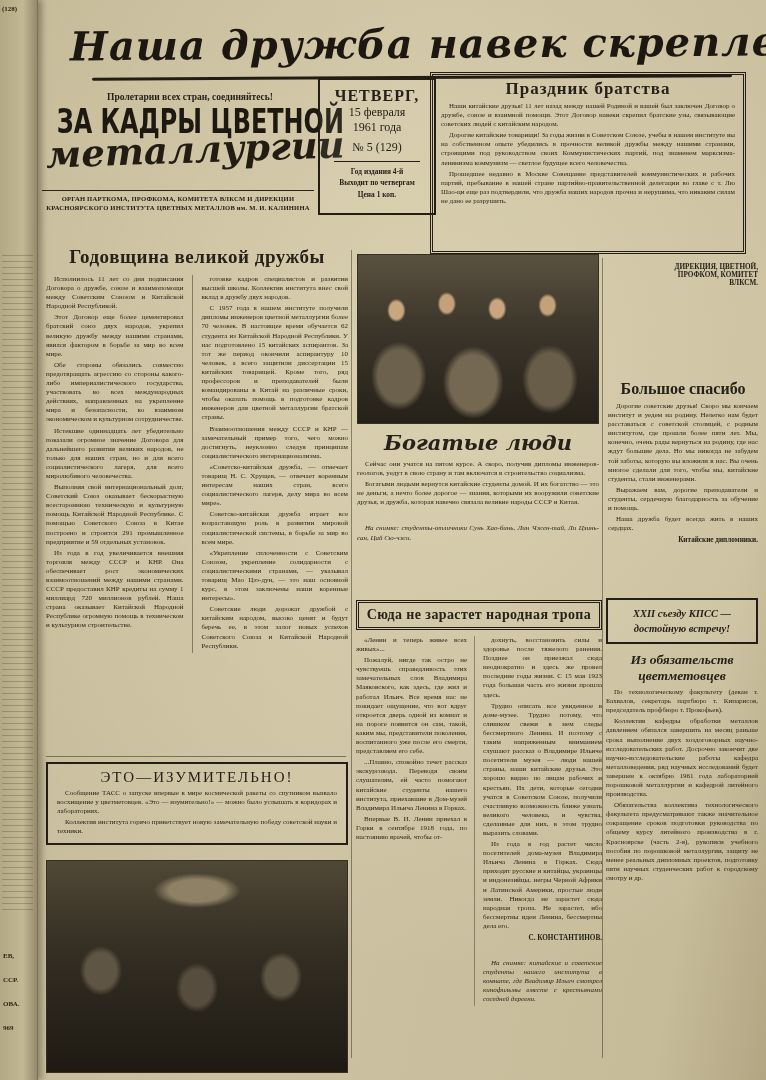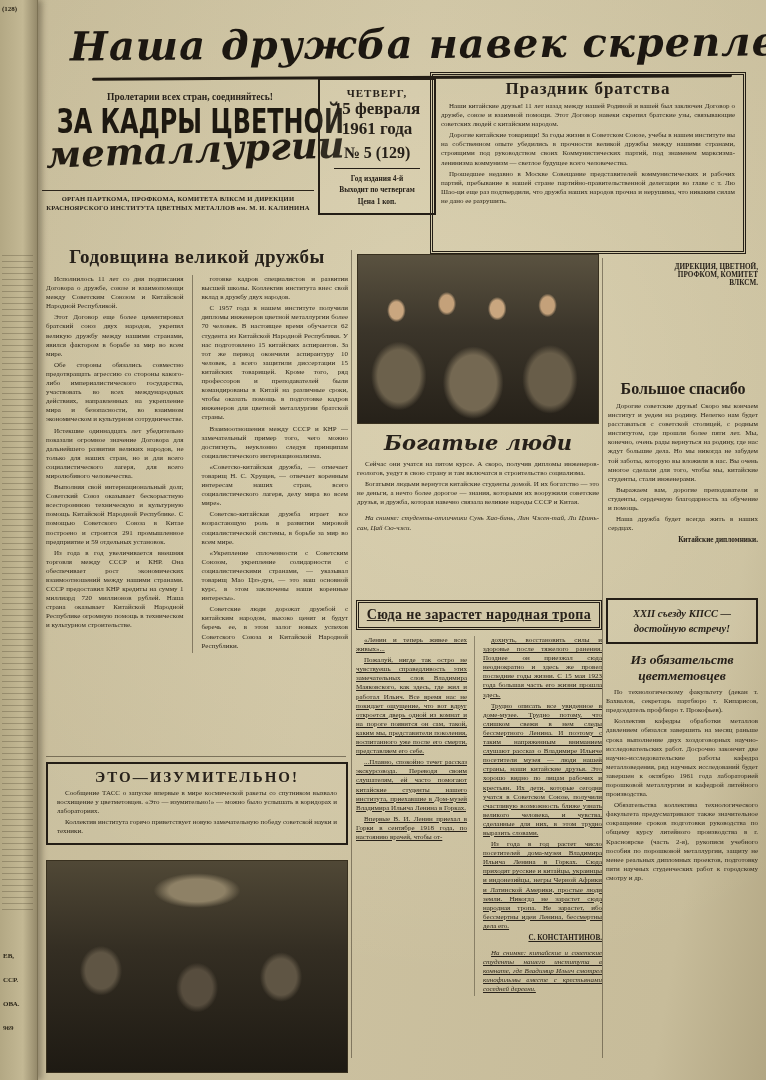--- a/index.html
+++ b/index.html
@@ -28,29 +28,29 @@
   .logo{position:absolute;left:46px;top:104px;width:266px;text-align:center;}
   .logo-l1{font-family:"DejaVu Sans","Liberation Sans",sans-serif;font-weight:bold;font-size:26px;line-height:1;
     white-space:nowrap;color:#1d1810;transform:scale(.92,1.3);transform-origin:center top;letter-spacing:0;}
   .logo-l2{font-family:"DejaVu Serif",serif;font-style:italic;font-weight:bold;font-size:37px;line-height:1;
     margin-top:2px;color:#221c13;transform:rotate(-2deg);}
   .organ{position:absolute;left:42px;top:190px;width:272px;font-size:6.6px;font-weight:bold;text-align:center;
     line-height:1.4;letter-spacing:.2px;border-top:1px solid #2a241b;padding-top:3px;}
   
   .issue-box{position:absolute;left:318px;top:78px;width:118px;height:137px;border:2px solid #241e16;
     padding:7px 4px 4px;text-align:center;background:rgba(255,250,230,.07);}
-  .issue-box .day{font-size:11px;font-weight:bold;letter-spacing:1px;}
-  .issue-box .date,.issue-box .year{font-size:17px;font-weight:bold;}
-  .issue-box .num{font-size:16px;font-weight:bold;margin-top:5px;}
+  .issue-box .day{font-size:16px;font-weight:bold;letter-spacing:1px;}
+  .issue-box .date,.issue-box .year{font-size:12px;font-weight:normal;}
+  .issue-box .num{font-size:12px;font-weight:normal;margin-top:5px;}
   .issue-divider{margin:6px 10px 4px;border-top:1px solid #241e16;}
   .issue-box .meta{font-size:7.4px;font-weight:bold;line-height:1.55;}
   
   .bt p{font-size:7px;line-height:1.3;text-align:justify;text-indent:8px;margin-bottom:2px;color:#2c2519;}
   .sig{font-size:7.2px;font-weight:bold;text-align:right;white-space:pre-line;margin-top:3px;}
-  .note{font-size:6.8px;line-height:1.3;text-align:justify;text-indent:8px;margin-top:7px;font-style:italic;}
+  .note{font-size:6.8px;line-height:1.3;text-align:justify;text-indent:8px;margin-top:17px;font-style:italic;}
   
   .prazdnik{position:absolute;left:430px;top:72px;width:316px;height:182px;border:3px double #241e16;padding:4px 8px;}
   .prazdnik h2{text-align:center;font-size:17px;font-weight:bold;letter-spacing:1px;margin-bottom:3px;}
   .prazdnik-cont{position:absolute;left:610px;top:260px;width:148px;}
   
   .spasibo{position:absolute;left:608px;top:380px;width:150px;}
   .spasibo h2{text-align:center;font-size:16px;font-weight:bold;margin-bottom:4px;}
   
   .sezd{position:absolute;left:606px;top:598px;width:152px;border:2px solid #241e16;padding:6px 4px;
     text-align:center;font-weight:bold;font-style:italic;font-size:10.5px;line-height:1.45;background:rgba(255,250,230,.06);}
@@ -78,28 +78,28 @@
     font-family:"DejaVu Serif",serif;font-style:italic;font-weight:bold;font-size:21px;}
   .bogatye-text{position:absolute;left:357px;top:460px;width:242px;}
   .photo2{position:absolute;left:46px;top:860px;width:302px;height:213px;border:1px solid #38301f;
     background:
       radial-gradient(70px 28px at 50% 14%, #8e8166 0 40%, rgba(0,0,0,0) 62%),
       radial-gradient(34px 40px at 18% 52%, #5f5544 0 45%, rgba(0,0,0,0) 62%),
       radial-gradient(34px 40px at 50% 60%, #574d3e 0 45%, rgba(0,0,0,0) 62%),
       radial-gradient(34px 40px at 78% 55%, #5f5544 0 45%, rgba(0,0,0,0) 62%),
       linear-gradient(180deg,#504836 0%,#342e23 42%,#1e1a13 100%);}
   
-  .tropa{position:absolute;left:356px;top:600px;width:246px;text-decoration:underline;}
+  .tropa{position:absolute;left:356px;top:600px;width:246px;}
   .tropa .title-box{border:3px double #241e16;padding:4px 6px;text-align:center;font-weight:bold;font-size:14px;letter-spacing:.4px;}
   .tropa .cols{display:flex;gap:8px;margin-top:6px;}
   .tropa .col{width:119px;}
   .tropa .col:first-child{border-right:1px solid rgba(40,32,18,.4);padding-right:7px;}
   
   .izum{position:absolute;left:46px;top:762px;width:302px;border:2px solid #241e16;padding:5px 9px;background:rgba(255,250,230,.05);}
-  .izum h2{text-align:center;font-size:15px;font-weight:bold;letter-spacing:2px;margin-bottom:3px;}
+  .izum h2{text-align:center;font-size:15px;font-weight:normal;letter-spacing:2px;margin-bottom:3px;}
   
   .vrule{position:absolute;width:1px;background:rgba(40,32,18,.45);}
   .hrule{position:absolute;height:1px;background:rgba(40,32,18,.5);}
   #vr1{left:351px;top:250px;height:808px;}
   #vr2{left:602px;top:258px;height:800px;}
   #hr1{left:46px;top:756px;width:300px;}
 </style>
 </head>
 <body>
 

